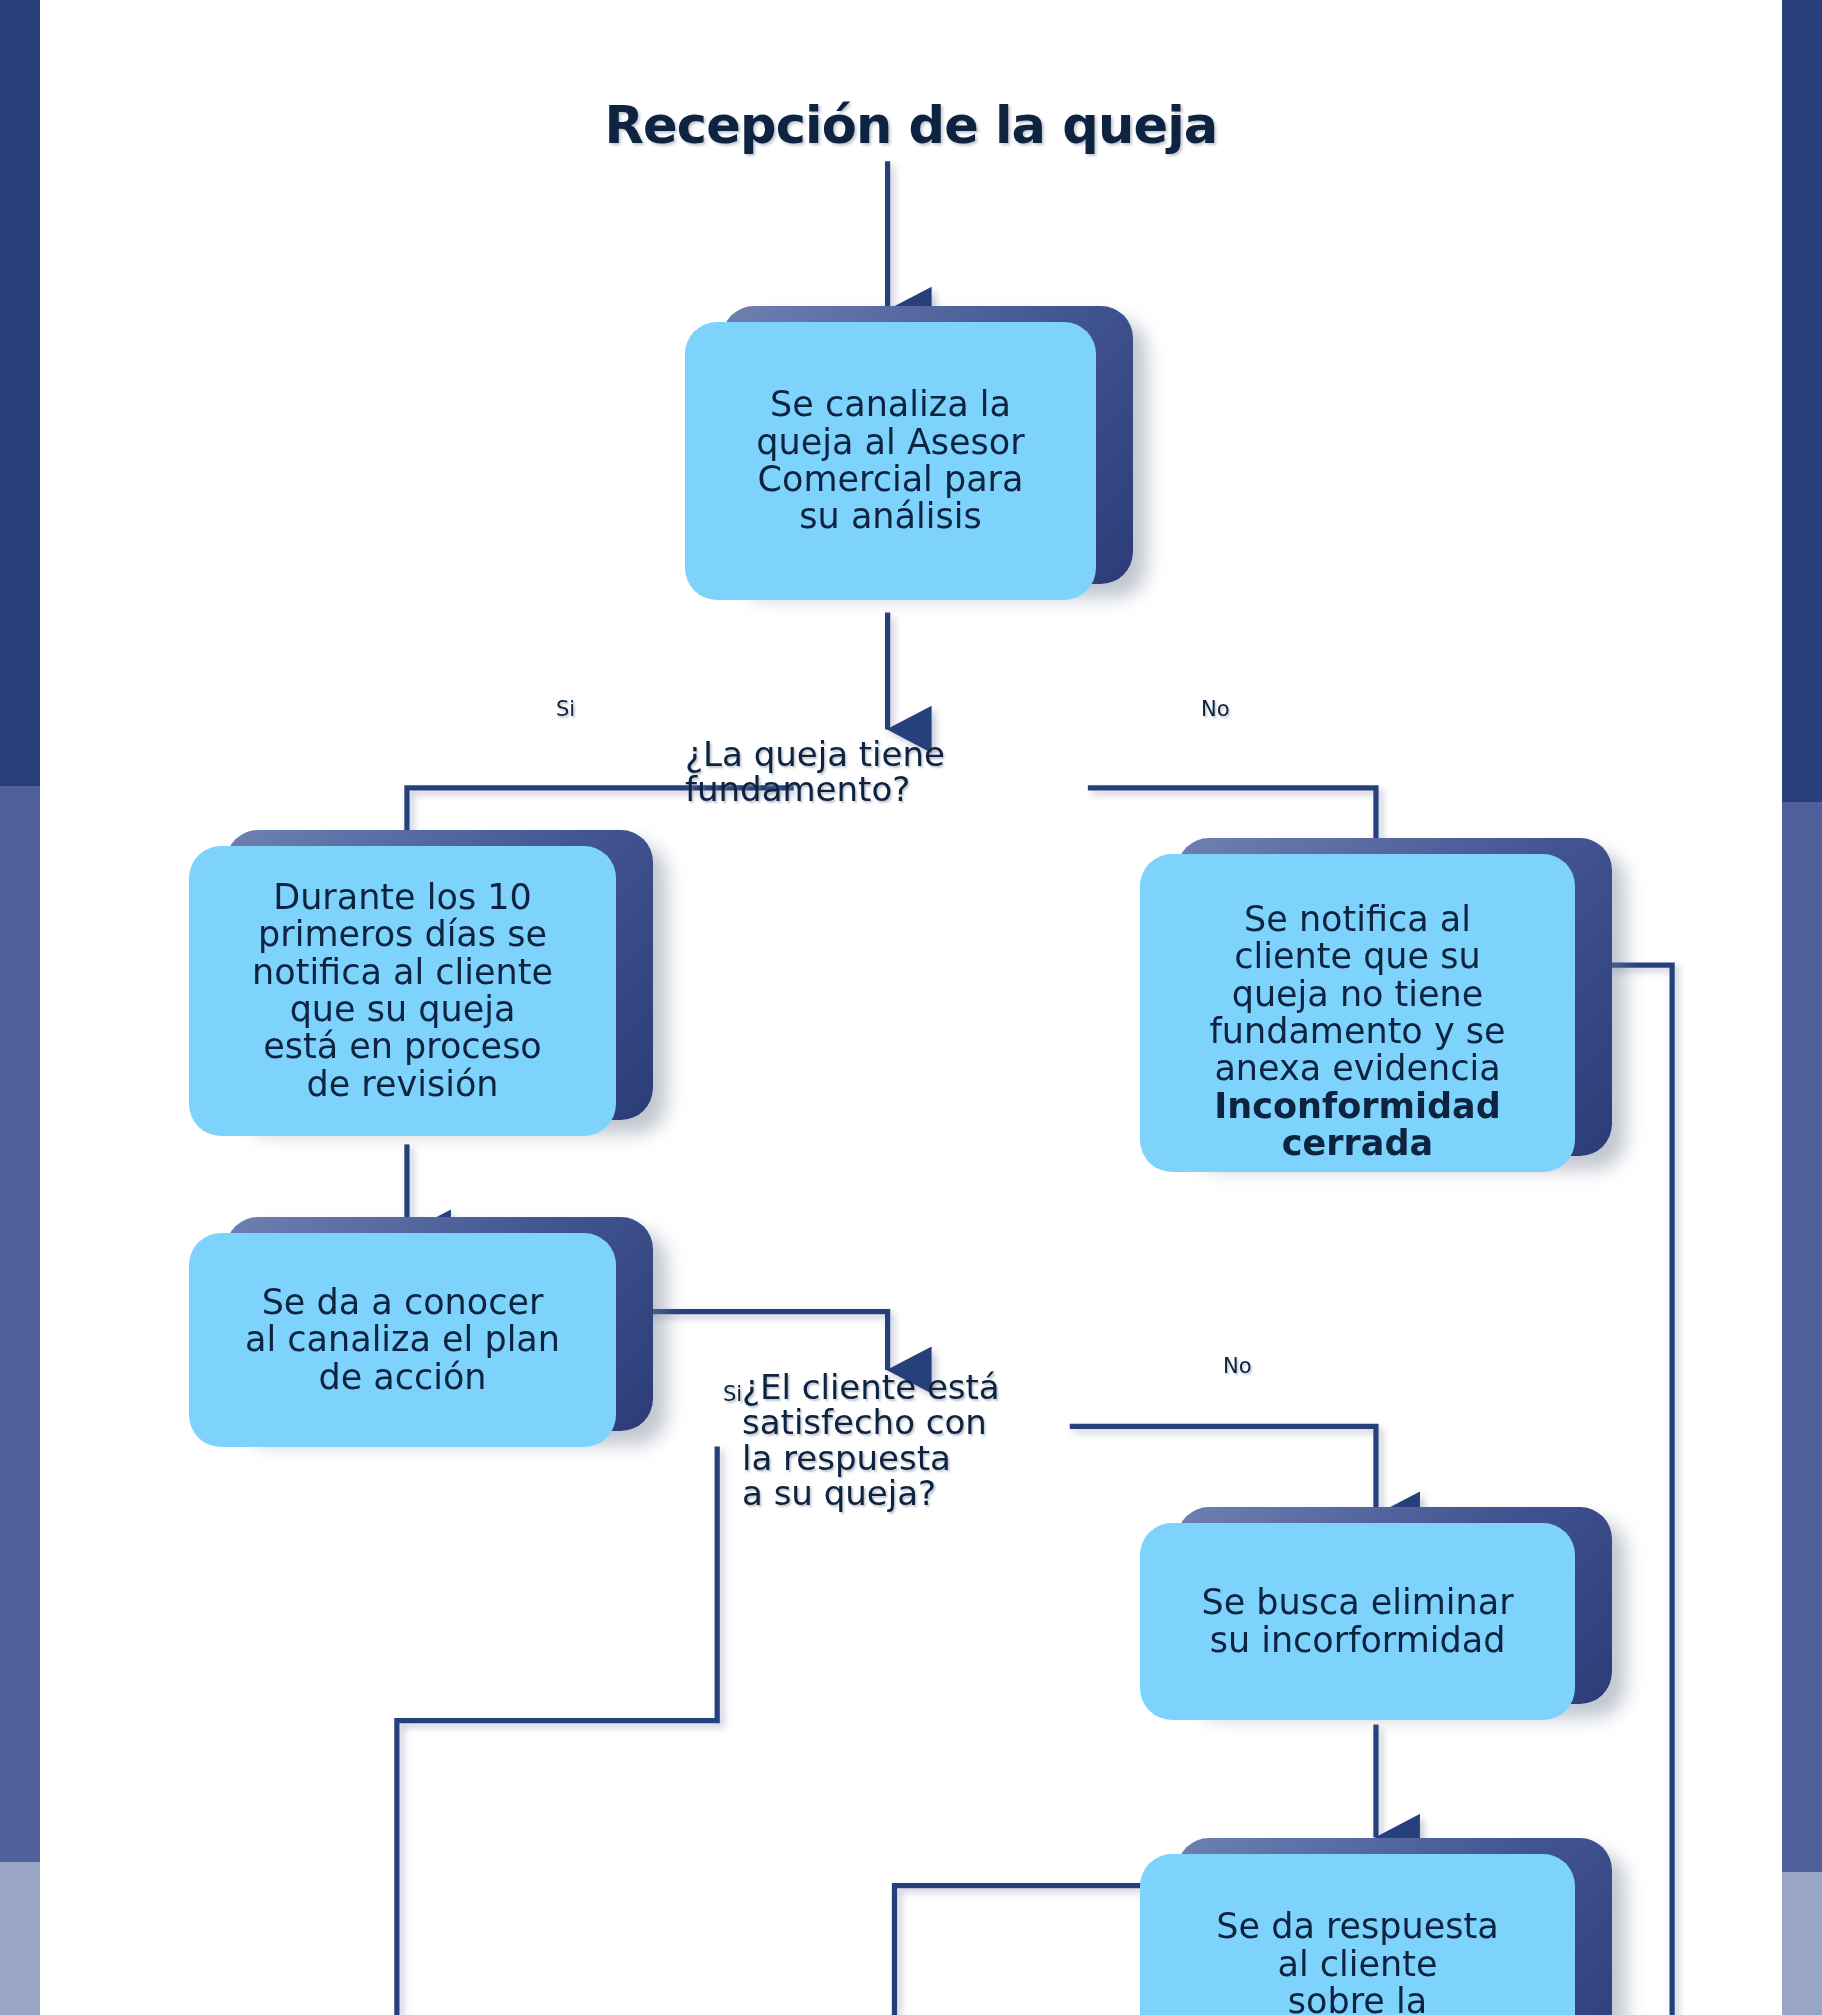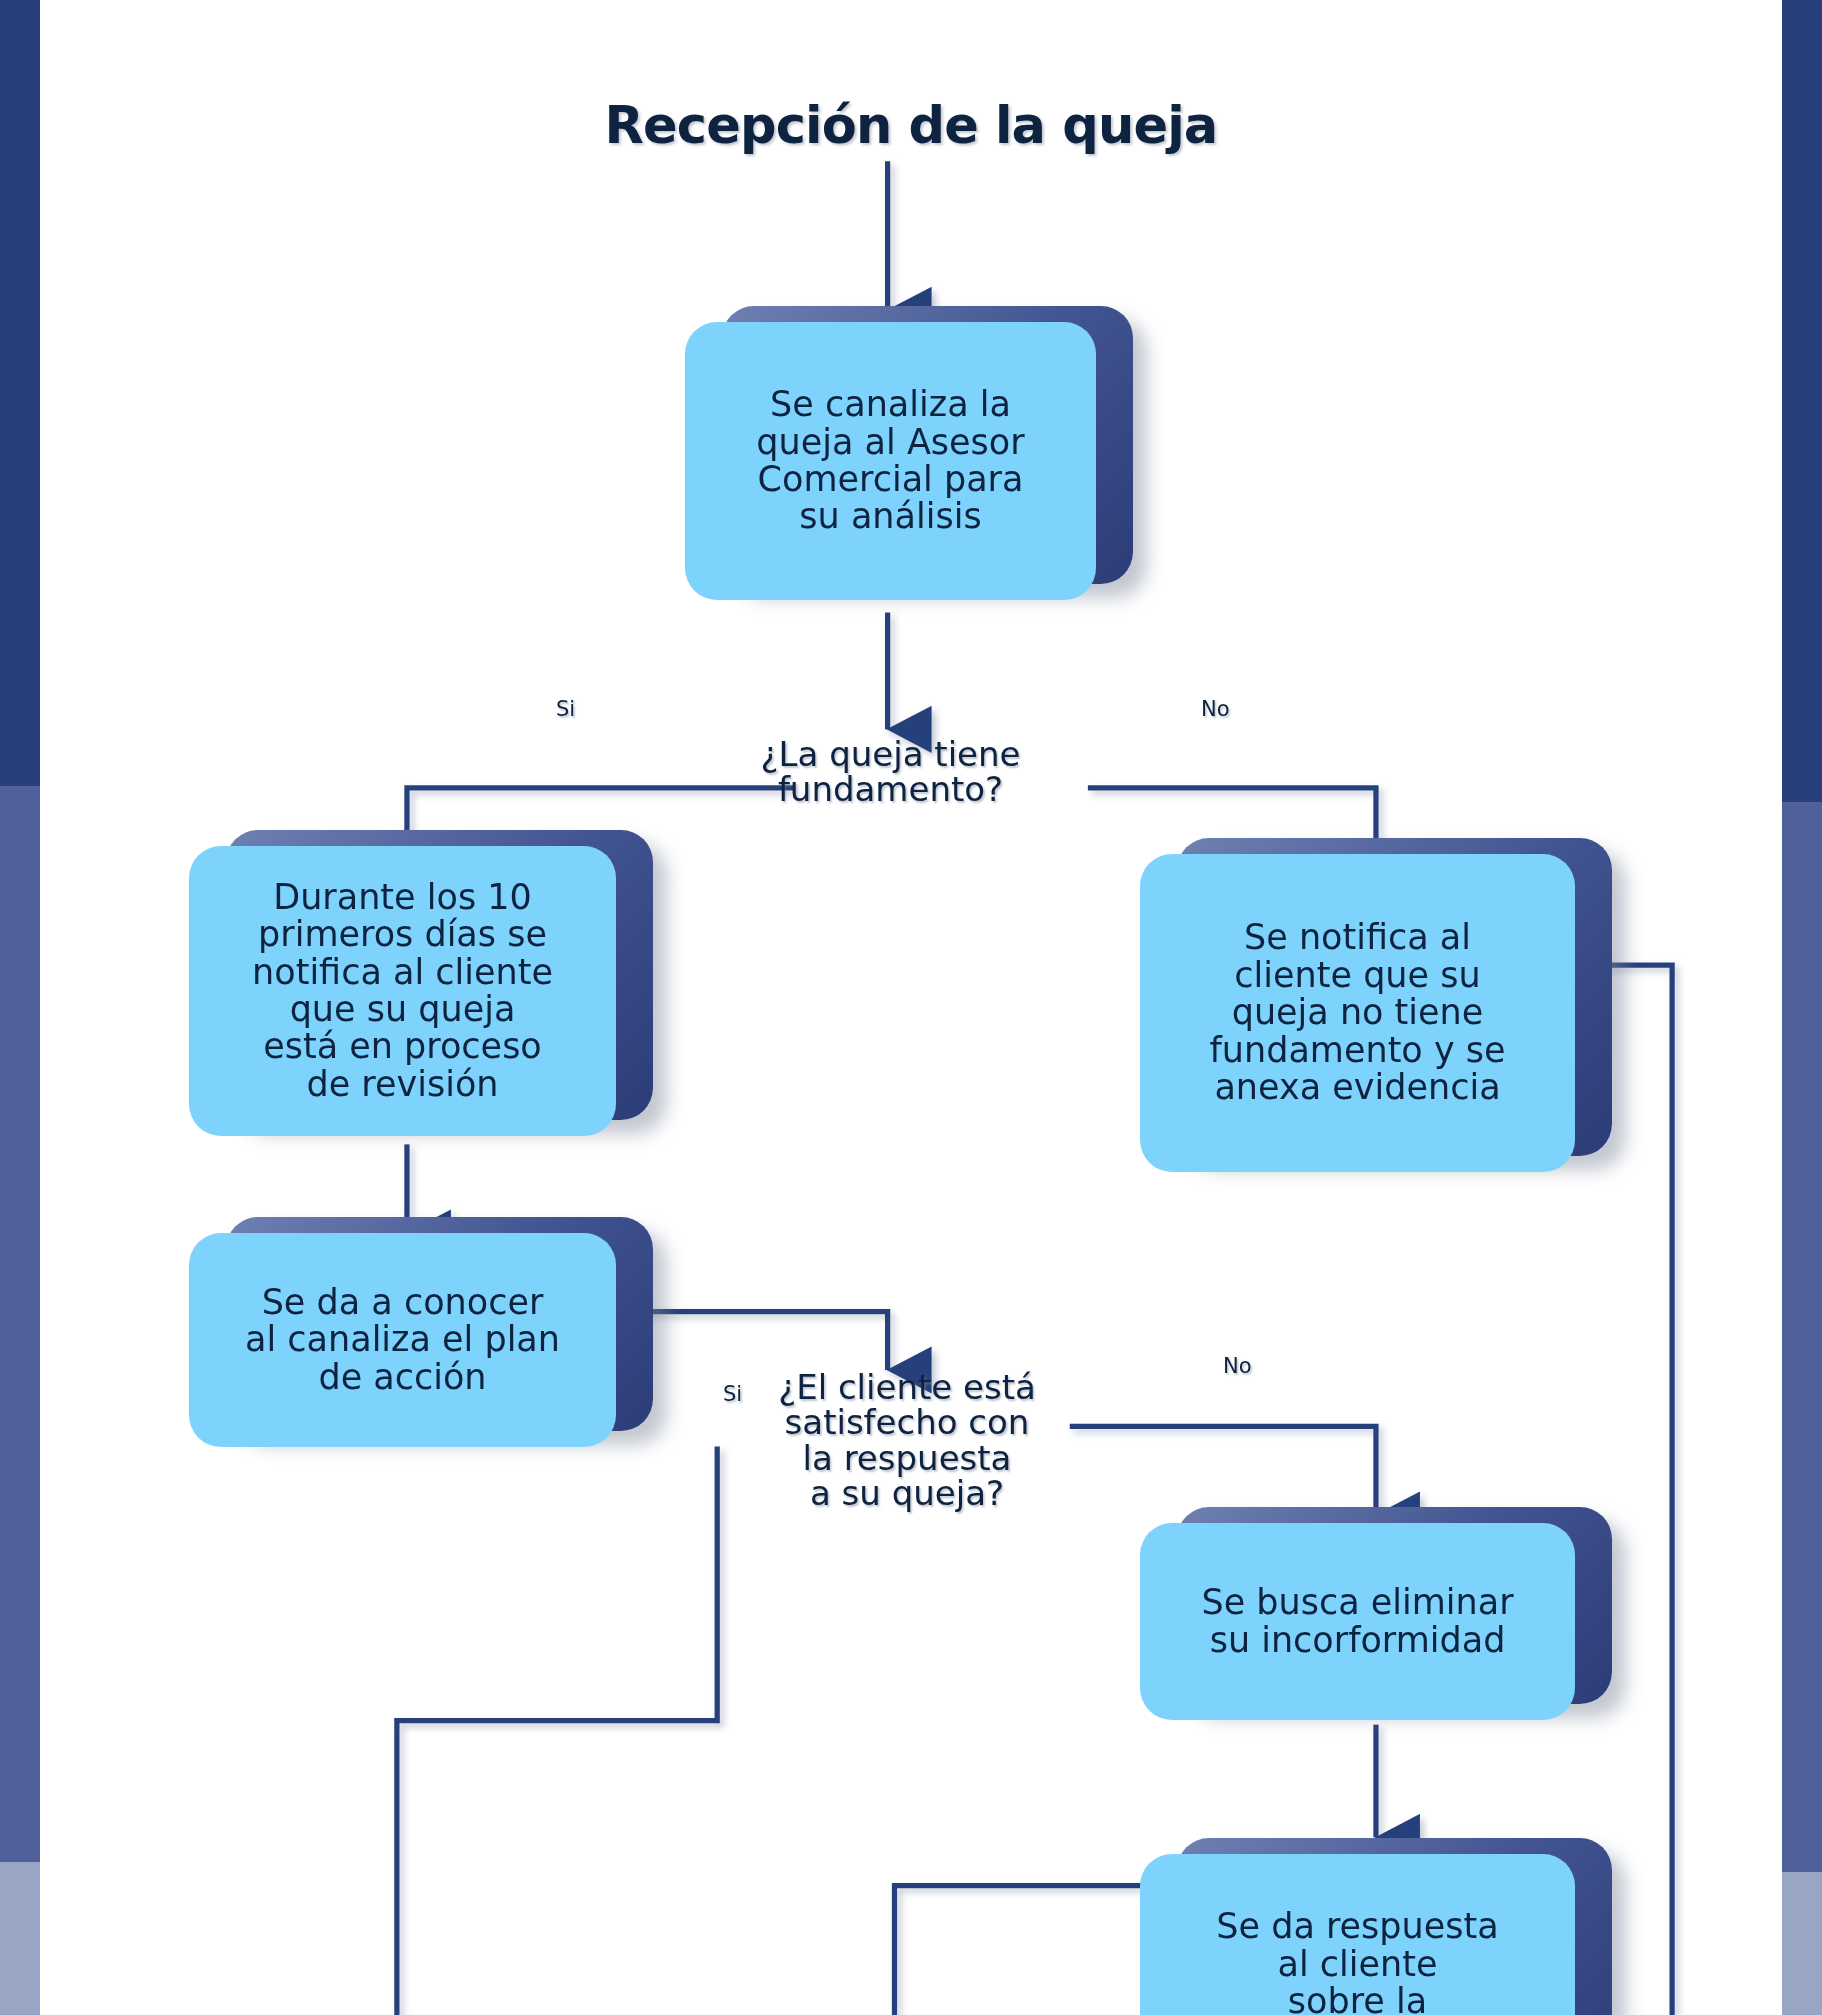--- a/index.html
+++ b/index.html
@@ -49,21 +49,21 @@
   .node .label {
     color:#0d2340; text-align:center;
     font-size:35px; line-height:1.07;
     font-family:"DejaVu Sans", sans-serif;
     white-space:pre-line;
   }
   .node .label b { font-weight:bold; }
 
   
   .decision {
-    position:absolute; color:#0d2340; text-align:center;
+    position:absolute; color:#0d2340; 
     font-size:34px; line-height:1.04;
     font-family:"DejaVu Sans", sans-serif;
     white-space:pre-line;
     text-shadow: 1.6px 1.6px 2px rgba(130,140,160,.5);
   }
 
   
   .branch {
     position:absolute; color:#0d2340;
     font-size:21px; font-weight:normal;
@@ -157,21 +157,22 @@
 
 <div class="node" style="left:1140px; top:854px; width:435px; height:318px;">
   <div class="shadowplate"></div>
   <div class="card">
     <div class="label">
       <span>Se notifica al
 cliente que su
 queja no tiene
 fundamento y se
 anexa evidencia
-</span>
+</span><b>Inconformidad
+cerrada</b>
     </div>
   </div>
 </div>
 
 <div class="node" style="left:189px; top:1233px; width:427px; height:214px;">
   <div class="shadowplate"></div>
   <div class="card">
     <div class="label">Se da a conocer
 al canaliza el plan
 de acción</div>

